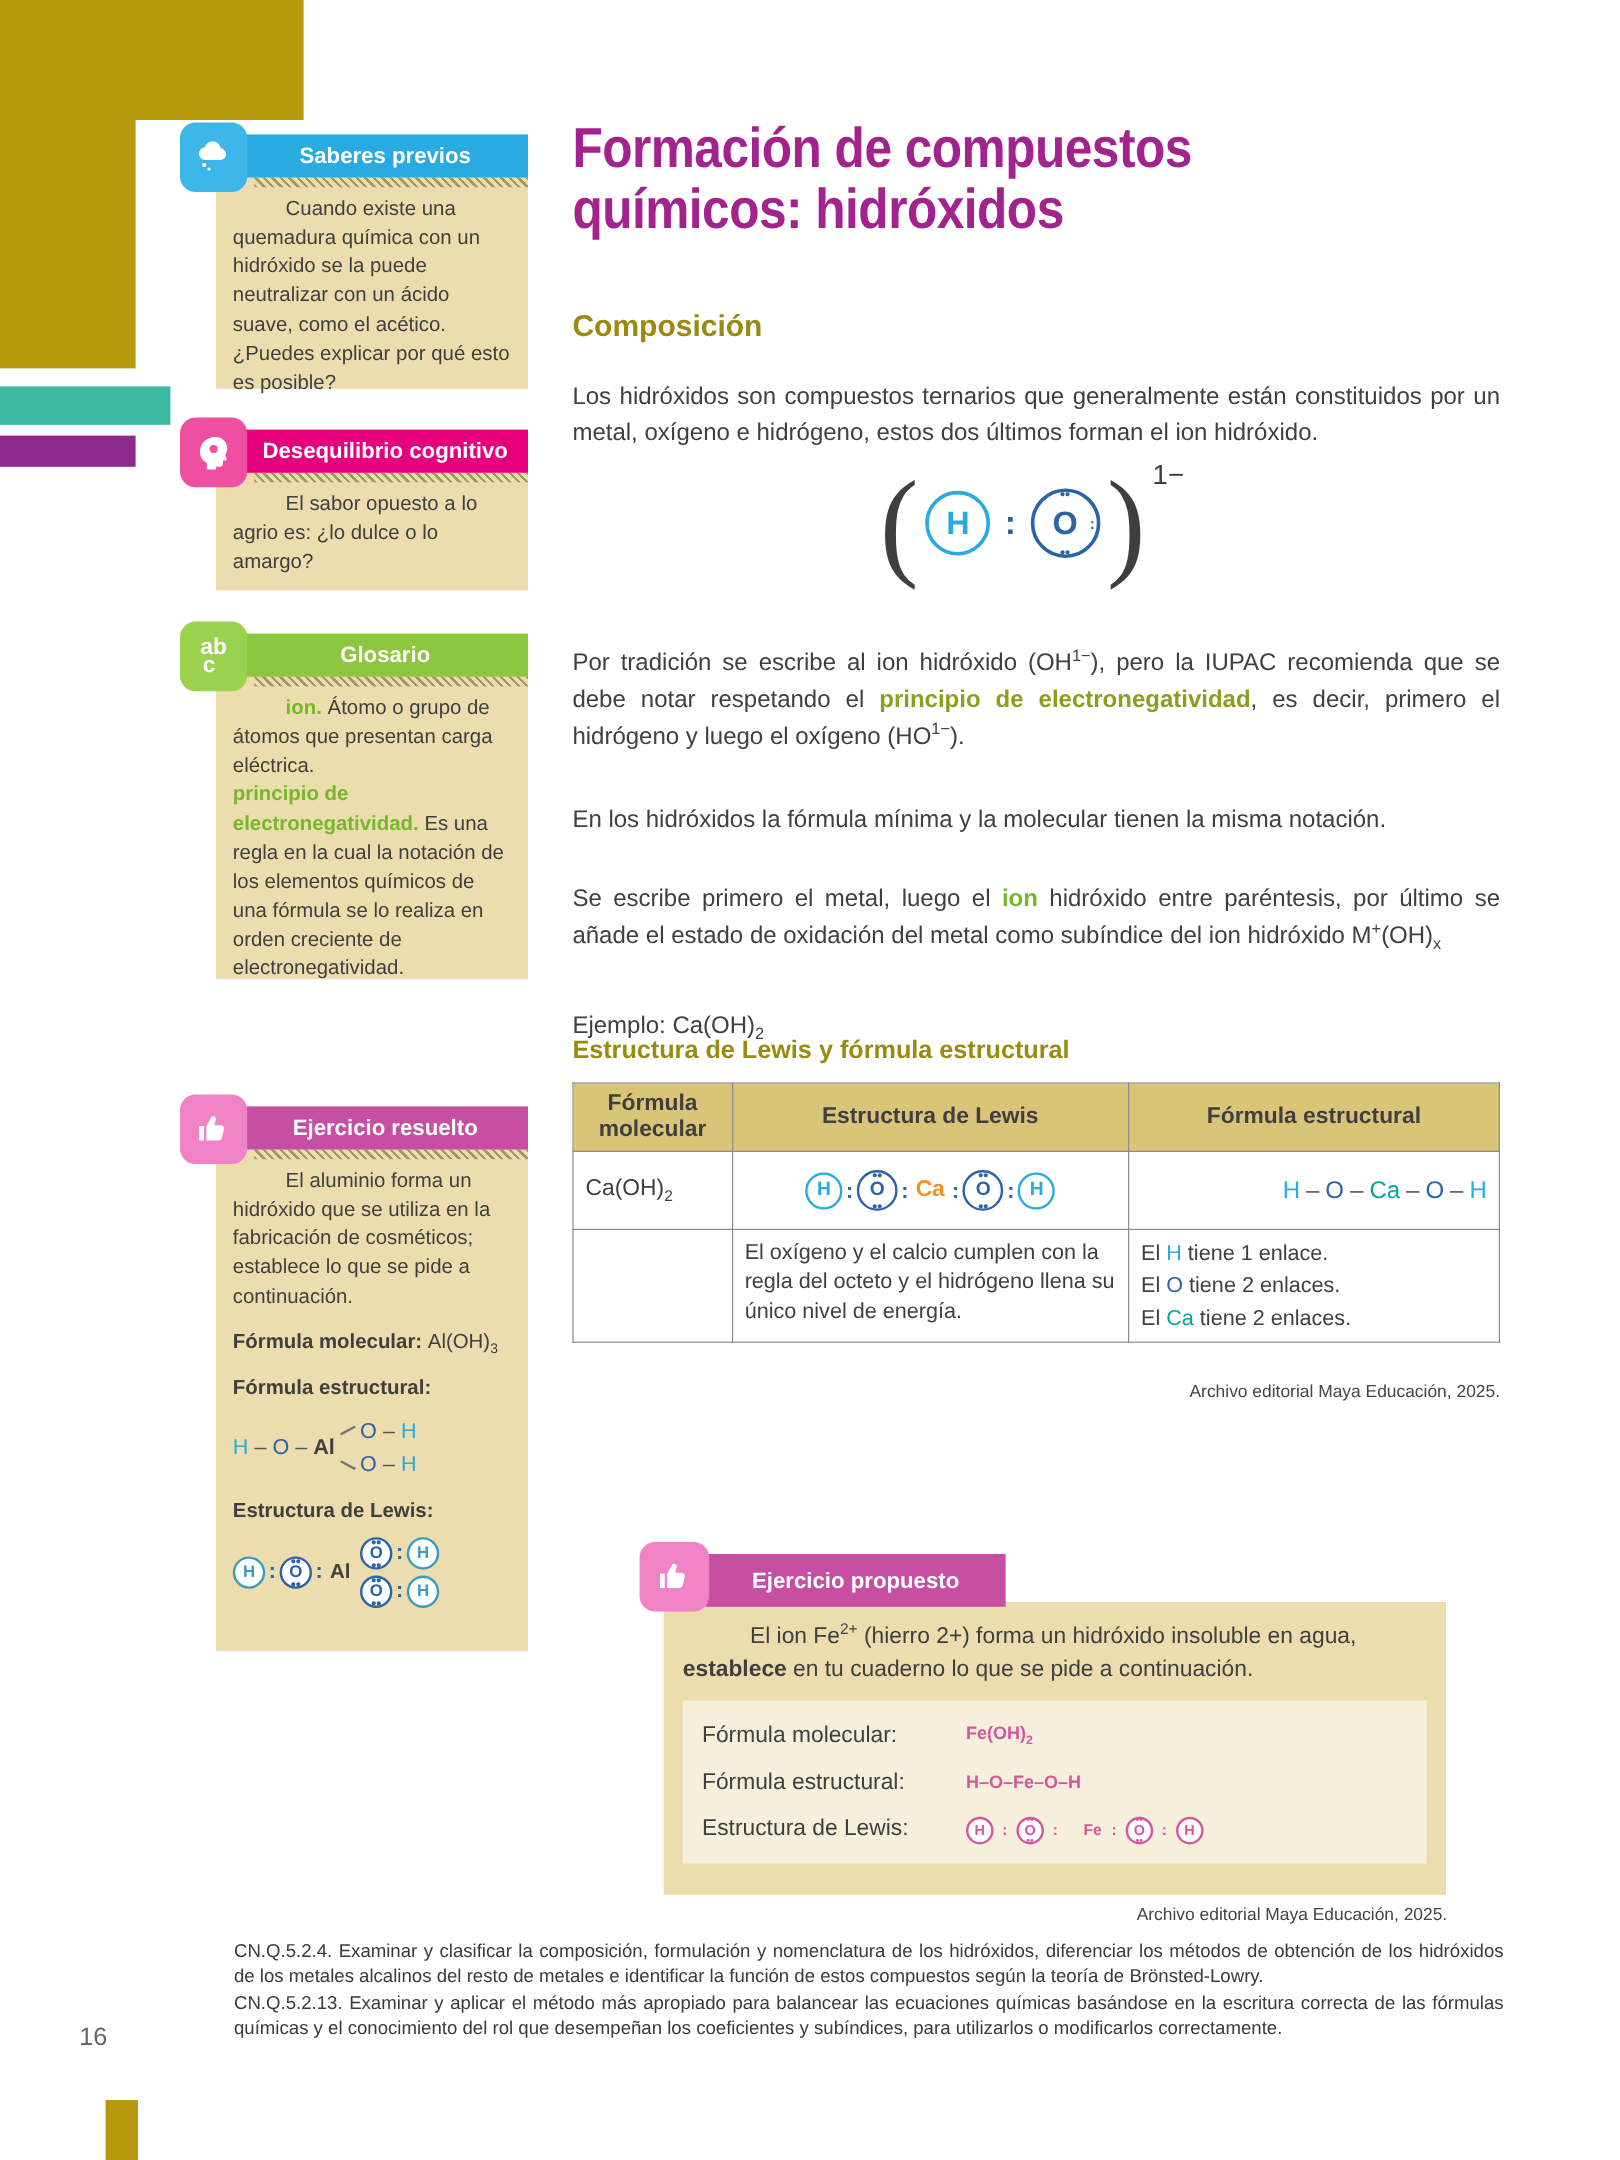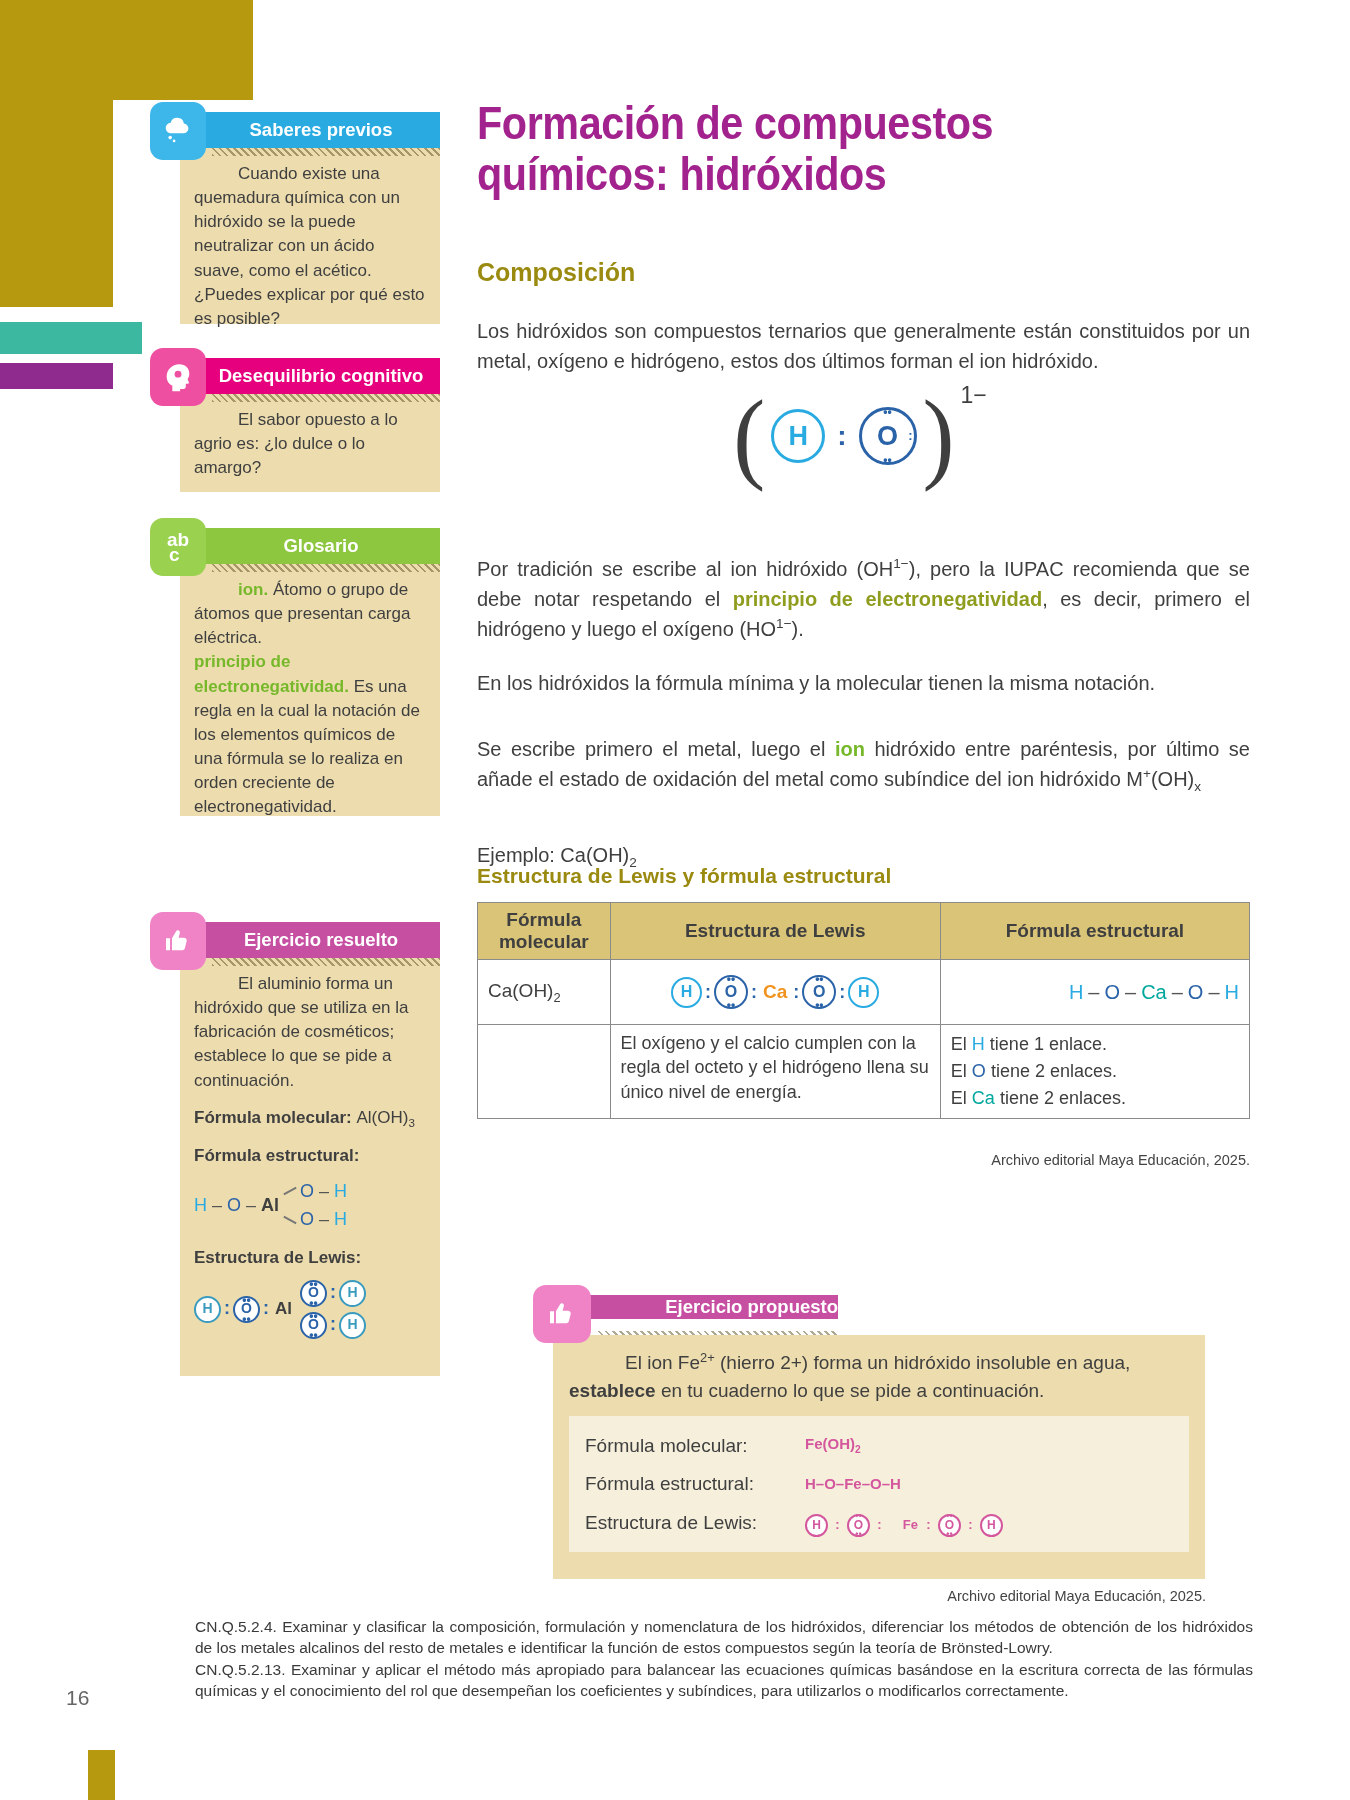--- a/index.html
+++ b/index.html
@@ -44,21 +44,21 @@
 
   
   .main-title{left:477px;top:98px;width:820px;color:#a3238e;font-size:47px;font-weight:bold;
               line-height:1.08;letter-spacing:-.5px;transform:scaleX(.88);transform-origin:left top;}
   .main-title .tl{display:block;}
   .h-olive{color:#9a8a10;font-weight:bold;}
   .h1{left:477px;top:258px;font-size:25px;}
   .h2{left:477px;top:616px;font-size:21px;}
   .h3{left:477px;top:864px;font-size:21px;}
   .p{left:477px;width:773px;font-size:20px;line-height:1.5;text-align:justify;}
-  .p1{top:296px;} .p2{top:534px;} .p3{top:648px;} .p4{top:714px;}
+  .p1{top:296px;} .p2{top:517px;} .p3{top:648px;} .p4{top:714px;}
   .p5{top:820px;text-align:left;}
   .hl-olive{color:#8f9d1f;font-weight:bold;}
   .hl-green{color:#76b82a;font-weight:bold;}
 
   
   .atom{position:relative;display:inline-flex;align-items:center;justify-content:center;
         border-radius:50%;font-weight:bold;box-sizing:border-box;background:#fff;}
   .atom.big{width:54px;height:54px;border:3px solid #29abe2;font-size:27px;color:#29abe2;}
   .atom.big.o{width:58px;height:58px;border-color:#2b63a8;color:#2b63a8;}
   .atom.mid{width:31px;height:31px;border:2px solid #29abe2;font-size:16px;color:#29abe2;}
@@ -108,22 +108,22 @@
   .lt .note{font-size:18px;line-height:1.35;vertical-align:top;text-align:left;}
   .lt .bonds{font-size:18px;line-height:1.5;vertical-align:top;}
   .credit{font-size:14.5px;color:#444;text-align:right;}
   .credit1{left:477px;top:1152px;width:773px;}
   .credit2{left:600px;top:1588px;width:606px;}
 
   
   .prop{position:absolute;left:533px;top:1295px;width:676px;}
   .prop .icon{position:absolute;left:0;top:-10px;width:58px;height:58px;border-radius:13px;
               background:#ef83c6;display:flex;align-items:center;justify-content:center;z-index:3;}
-  .prop .bar{position:absolute;left:55px;top:0;width:250px;height:24px;background:#c74fa2;color:#fff;
-             font-weight:bold;font-size:18.5px;display:flex;align-items:center;justify-content:flex-end;z-index:2;}
+  .prop .bar{position:absolute;left:55px;top:0;width:250px;height:44px;background:#c74fa2;color:#fff;
+             font-weight:bold;font-size:18.5px;display:flex;align-items:center;justify-content:center;z-index:2;}
   .prop .hatch{position:absolute;left:65px;top:36px;width:240px;height:8px;
                background:repeating-linear-gradient(45deg,rgba(95,82,35,.5) 0 2px,transparent 2px 5px);}
   .prop .bodybox{position:absolute;left:20px;top:40px;width:652px;height:244px;background:#ecdcae;
                  box-sizing:border-box;padding:14px 16px 12px 16px;font-size:19px;line-height:1.45;}
   .prop .lead{text-indent:56px;margin:0;}
   .innerbox{margin-top:12px;background:#f5efdb;padding:10px 16px;box-sizing:border-box;height:136px;
             display:flex;flex-direction:column;justify-content:space-around;}
   .prow{display:flex;align-items:center;}
   .prow .plabel{width:220px;font-size:19px;color:#3f3f3f;}
   .pink-val{color:#d4579e;font-weight:bold;font-size:15px;}

